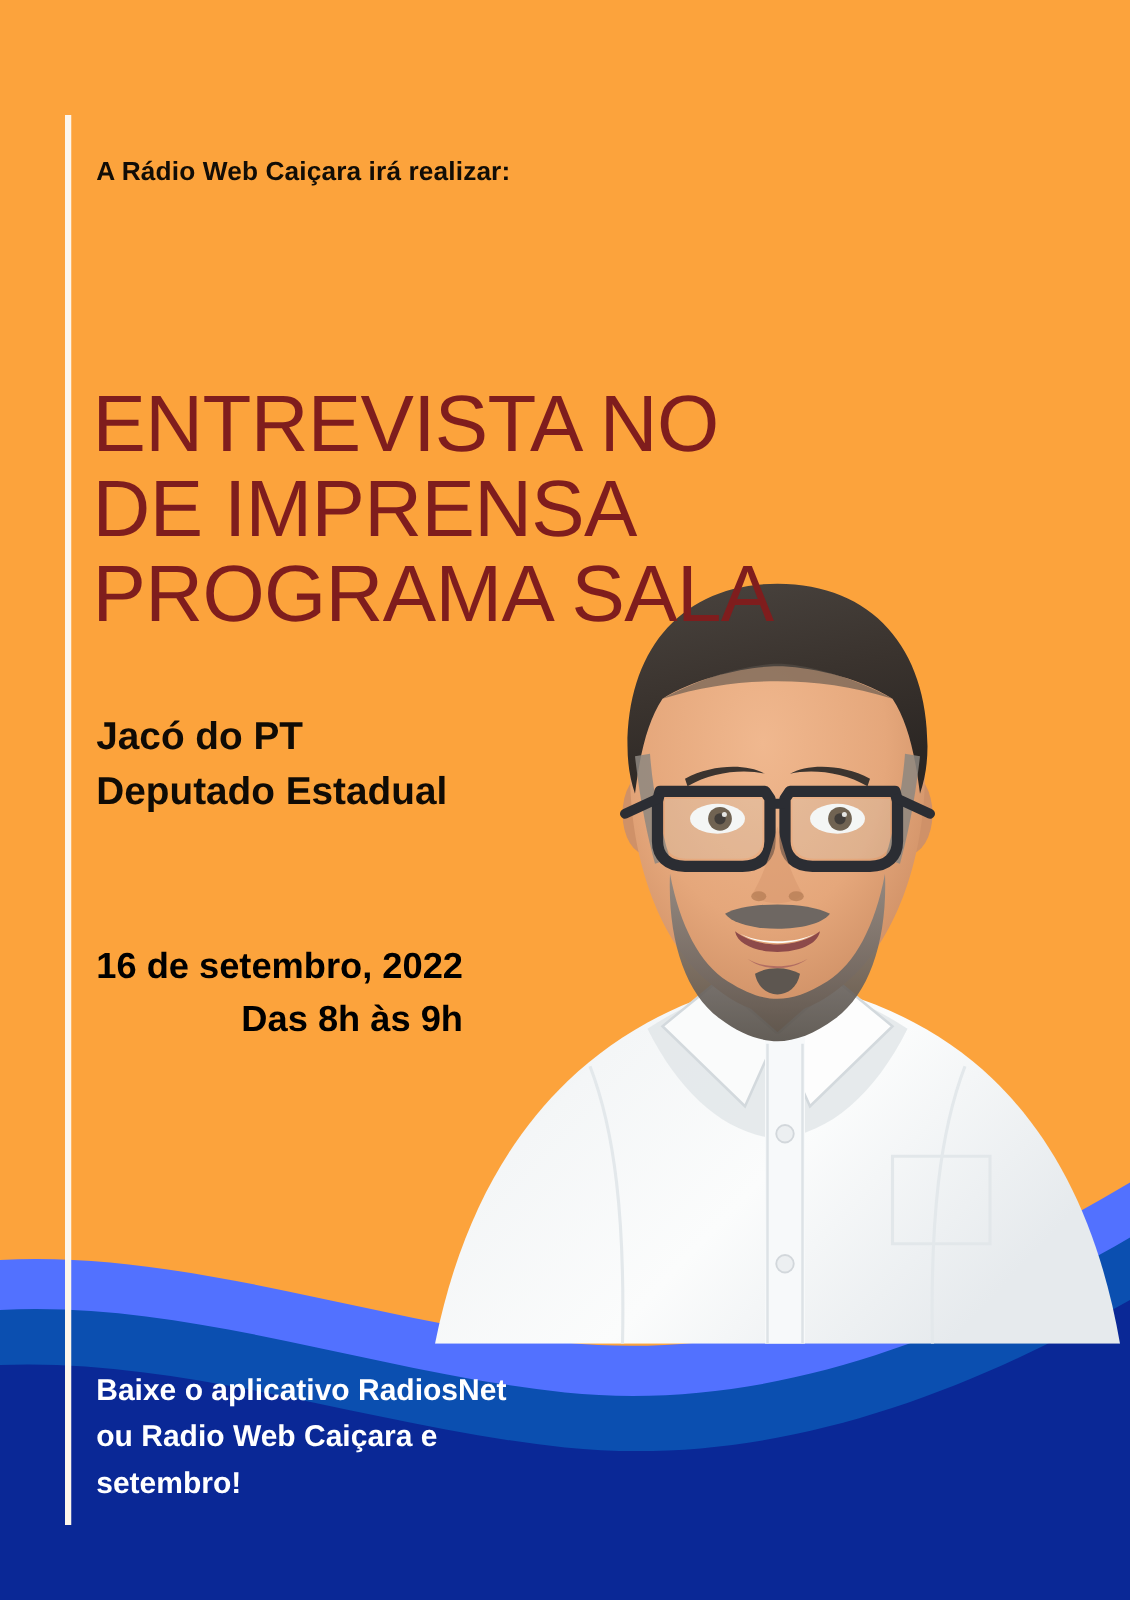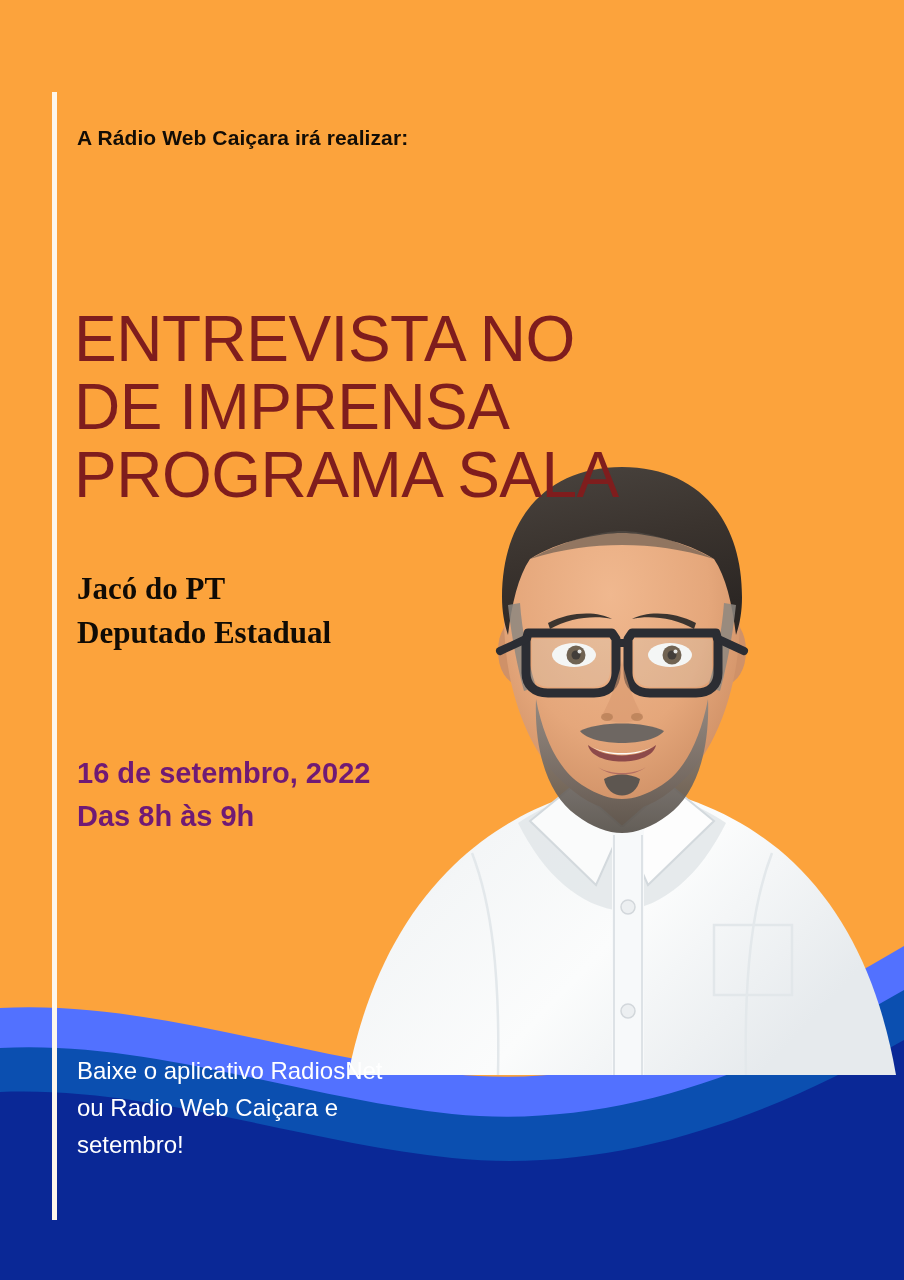--- a/index.html
+++ b/index.html
@@ -85,43 +85,44 @@
   .speaker {
     position: absolute;
     left: 77px;
     top: 567px;
     z-index: 8;
     color: #100b05;
     font-size: 31px;
     line-height: 44px;
     font-weight: 700;
   }
-  .speaker .sp-line { display: block; white-space: nowrap; font-family: Liberation Serif, serif; }
+  .speaker .sp-line { display: block; white-space: nowrap; }
 
   .when {
     position: absolute;
     left: 77px;
     top: 752px;
     z-index: 8;
-    color: #701a75;
+    color: #000000;
     font-size: 29px;
     line-height: 43px;
     font-weight: 700;
+    text-align: right;
   }
   .when .wh-line { display: block; white-space: nowrap; }
 
   .cta {
     position: absolute;
     left: 77px;
-    top: 1052px;
+    top: 1094px;
     z-index: 8;
     color: #ffffff;
     font-size: 24px;
     line-height: 37px;
-    font-weight: 400;
+    font-weight: 700;
   }
   .cta .cta-line { display: block; white-space: nowrap; }
 </style>
 </head>
 <body>
 
 <div id="poster">
 
   <div class="bg-orange"></div>
 

